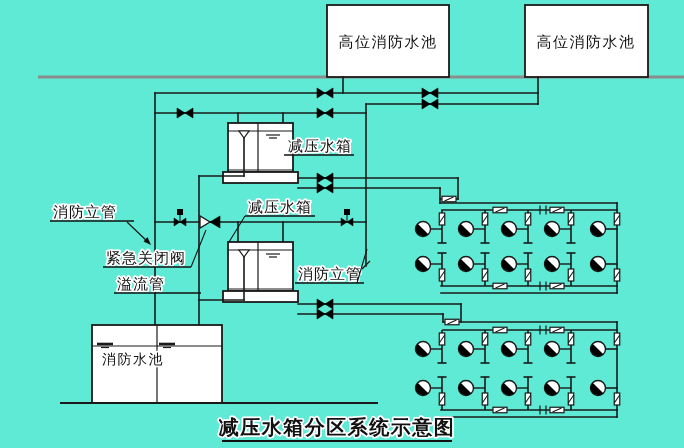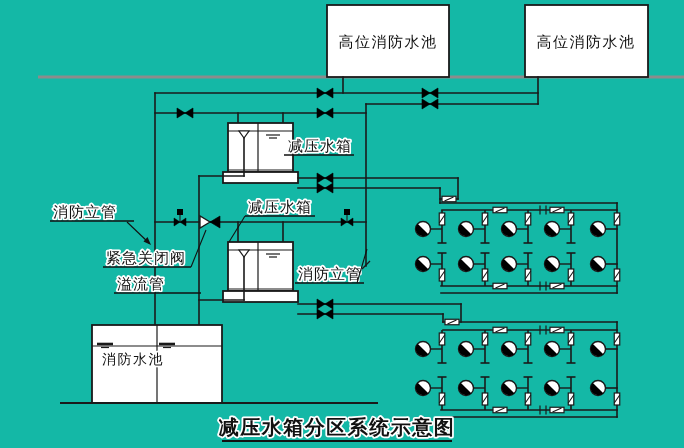--- a/index.html
+++ b/index.html
@@ -1,16 +1,16 @@
 <!DOCTYPE html>
 <html><head>
 <meta charset="utf-8">
 <style>
   html,body{margin:0;padding:0;background:#fff;}
-  .stage{width:684px;height:448px;position:relative;background:#14b8a6;overflow:hidden;}
+  .stage{width:684px;height:448px;position:relative;background:#5eead4;overflow:hidden;}
   svg{display:block;}
   .pipe{stroke:#1a1a1a;stroke-width:1.6;fill:none;stroke-linecap:square;}
   .thin{stroke:#1a1a1a;stroke-width:1.2;fill:none;}
   .ceil{stroke:#8c8c8c;stroke-width:3;fill:none;}
   .box{fill:#ffffff;stroke:#1a1a1a;stroke-width:1.8;}
   .ground{stroke:#1a1a1a;stroke-width:2.2;}
   text{font-family:"Liberation Sans","DejaVu Sans",sans-serif;fill:#111;
        paint-order:stroke;stroke:#ffffff;stroke-width:3.5px;stroke-linejoin:round;}
   .lbl{font-size:15px;letter-spacing:1px;}
   .boxlbl{font-size:15px;letter-spacing:1.5px;}

